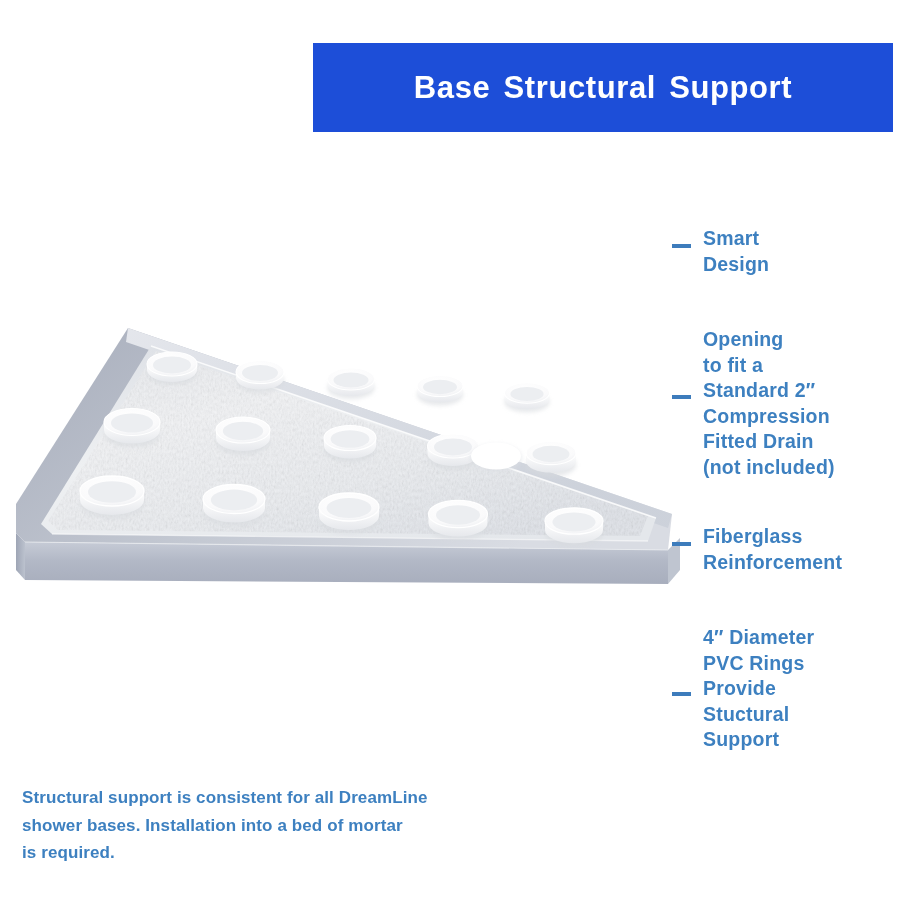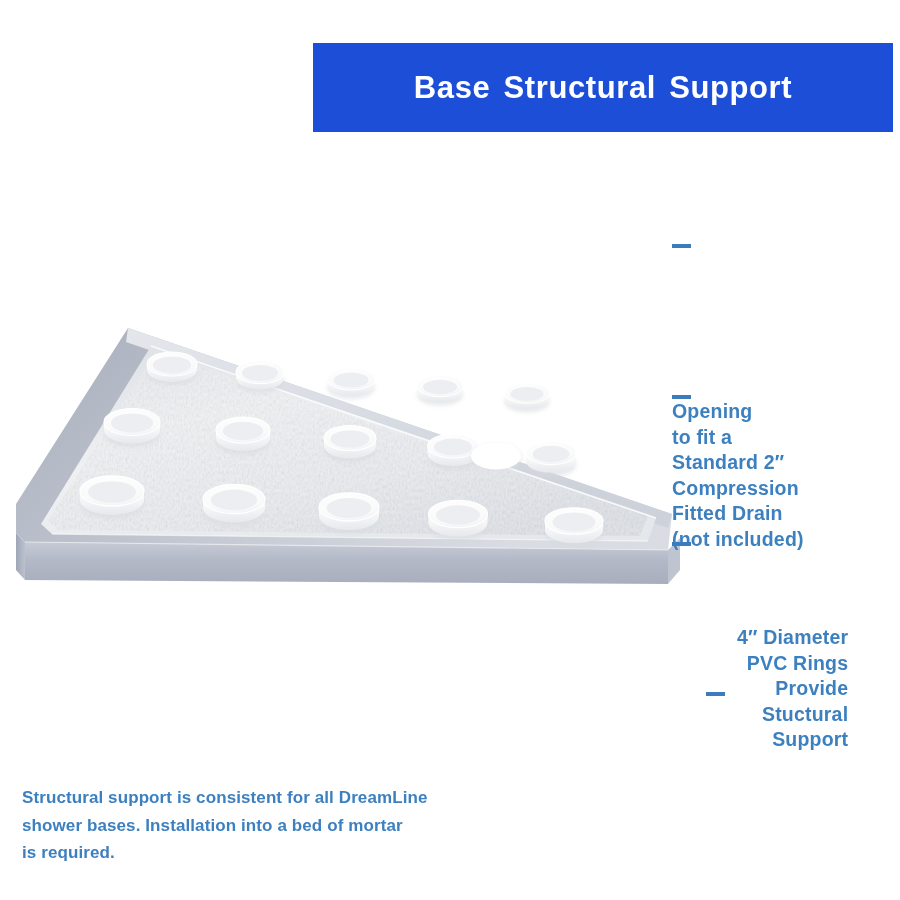--- a/index.html
+++ b/index.html
@@ -63,25 +63,25 @@
   .callout-text {
     color: #3d80c0;
     font-size: 19.5px;
     font-weight: bold;
     line-height: 25.5px;
     letter-spacing: 0.2px;
     white-space: pre-line;
   }
   #callout-smart-design      { left: 672px; top: 226px; }
   #callout-smart-design .callout-dash  { margin-top: 18px; }
-  #callout-drain-opening     { left: 672px; top: 327px; flex-direction: column; }
+  #callout-drain-opening     { left: 672px; top: 327px; }
   #callout-drain-opening .callout-dash { margin-top: 68px; }
   #callout-fiberglass        { left: 672px; top: 524px; }
   #callout-fiberglass .callout-dash    { margin-top: 18px; }
-  #callout-pvc-rings         { left: 706px; top: 625px; text-align: right; }
+  #callout-pvc-rings         { left: 672px; top: 625px; }
   #callout-pvc-rings .callout-dash     { margin-top: 67px; }
 
   
   #bottom-caption {
     position: absolute;
     left: 22px;
     top: 784px;
     width: 600px;
     color: #3d80c0;
     font-size: 17px;
@@ -269,34 +269,38 @@
         <path d="M 537,212 a29,13.2 0 0 0 58,0 l0,-9 a29,13.2 0 0 1 -58,0 Z" fill="url(#gradRingWall)"></path>
         <ellipse cx="566" cy="203" rx="29" ry="13.2" fill="url(#gradRingFace)" stroke="#ffffff" stroke-width="1.3"></ellipse>
         <ellipse cx="566" cy="204" rx="21.6" ry="9.4" fill="#eceef1"></ellipse>
       </g>
     </g>
   </svg>
 </div>
 
 <div class="callout" id="callout-smart-design">
   <span class="callout-dash"></span>
+  <span class="callout-text">Smart
+Design</span>
 </div>
 
 <div class="callout" id="callout-drain-opening">
   <span class="callout-dash"></span>
   <span class="callout-text">Opening
 to fit a
 Standard 2″
 Compression
 Fitted Drain
 (not included)</span>
 </div>
 
 <div class="callout" id="callout-fiberglass">
   <span class="callout-dash"></span>
+  <span class="callout-text">Fiberglass
+Reinforcement</span>
 </div>
 
 <div class="callout" id="callout-pvc-rings">
   <span class="callout-dash"></span>
   <span class="callout-text">4″ Diameter
 PVC Rings
 Provide
 Stuctural
 Support</span>
 </div>

